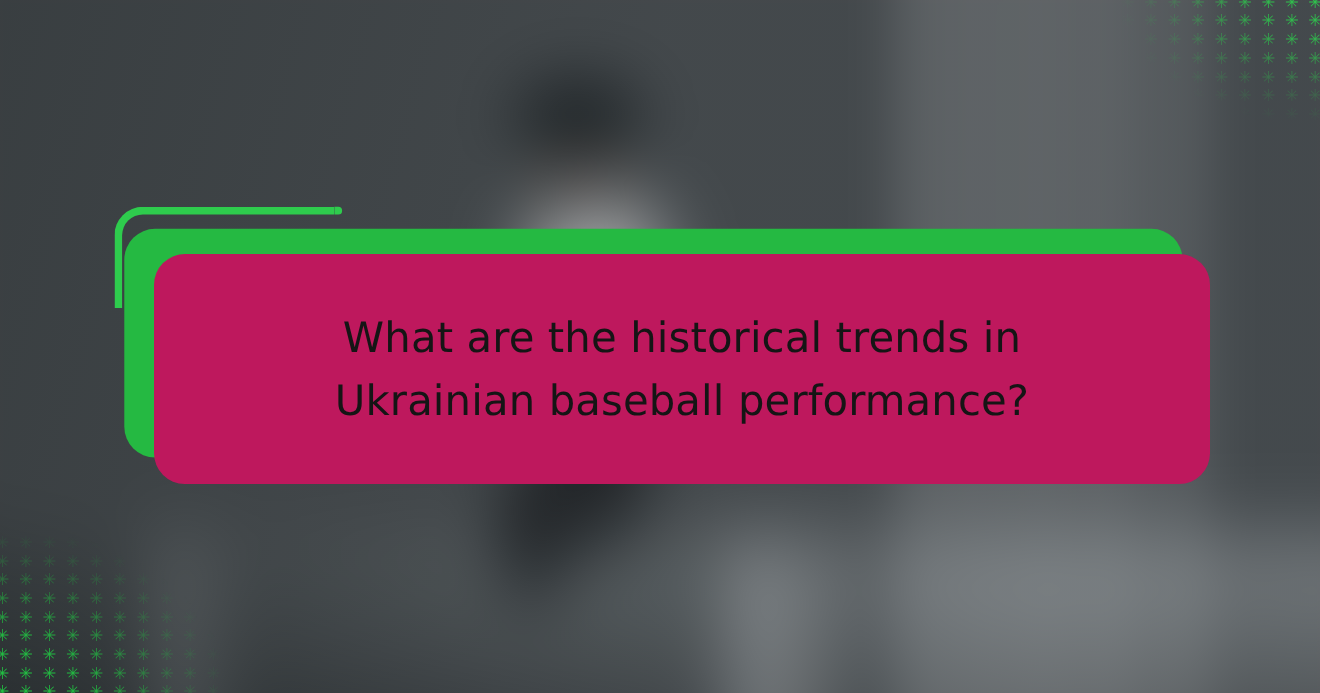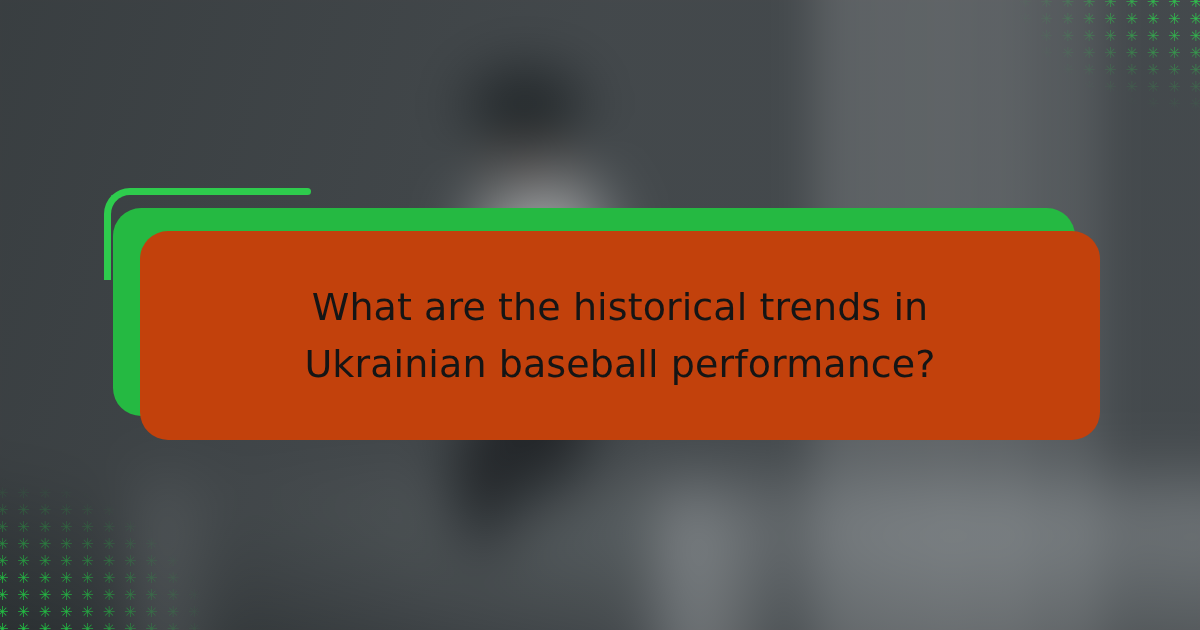--- a/index.html
+++ b/index.html
@@ -199,17 +199,17 @@
 ✳ ✳ ✳ ✳ ✳ ✳ ✳ ✳ ✳ ✳ ✳ ✳ ✳
 ✳ ✳ ✳ ✳ ✳ ✳ ✳ ✳ ✳ ✳ ✳ ✳ ✳
 ✳ ✳ ✳ ✳ ✳ ✳ ✳ ✳ ✳ ✳ ✳ ✳ ✳
 ✳ ✳ ✳ ✳ ✳ ✳ ✳ ✳ ✳ ✳ ✳ ✳ ✳
 ✳ ✳ ✳ ✳ ✳ ✳ ✳ ✳ ✳ ✳ ✳ ✳ ✳
 ✳ ✳ ✳ ✳ ✳ ✳ ✳ ✳ ✳ ✳ ✳ ✳ ✳</div>
 
   <div class="card-outline" style="border-left-color: rgb(46, 204, 77); border-top-color: rgb(46, 204, 77);"></div>
   <div class="card-back" style="background: rgb(37, 185, 66);"></div>
 
-  <div class="card-front" style="background: #c2410c;">
+  <div class="card-front" style="background: #be185d;">
     <div class="card-title" style="color: rgb(21, 21, 21);">What are the historical trends in Ukrainian baseball performance?</div>
   </div>
 
 </div>
 
 </body></html>

